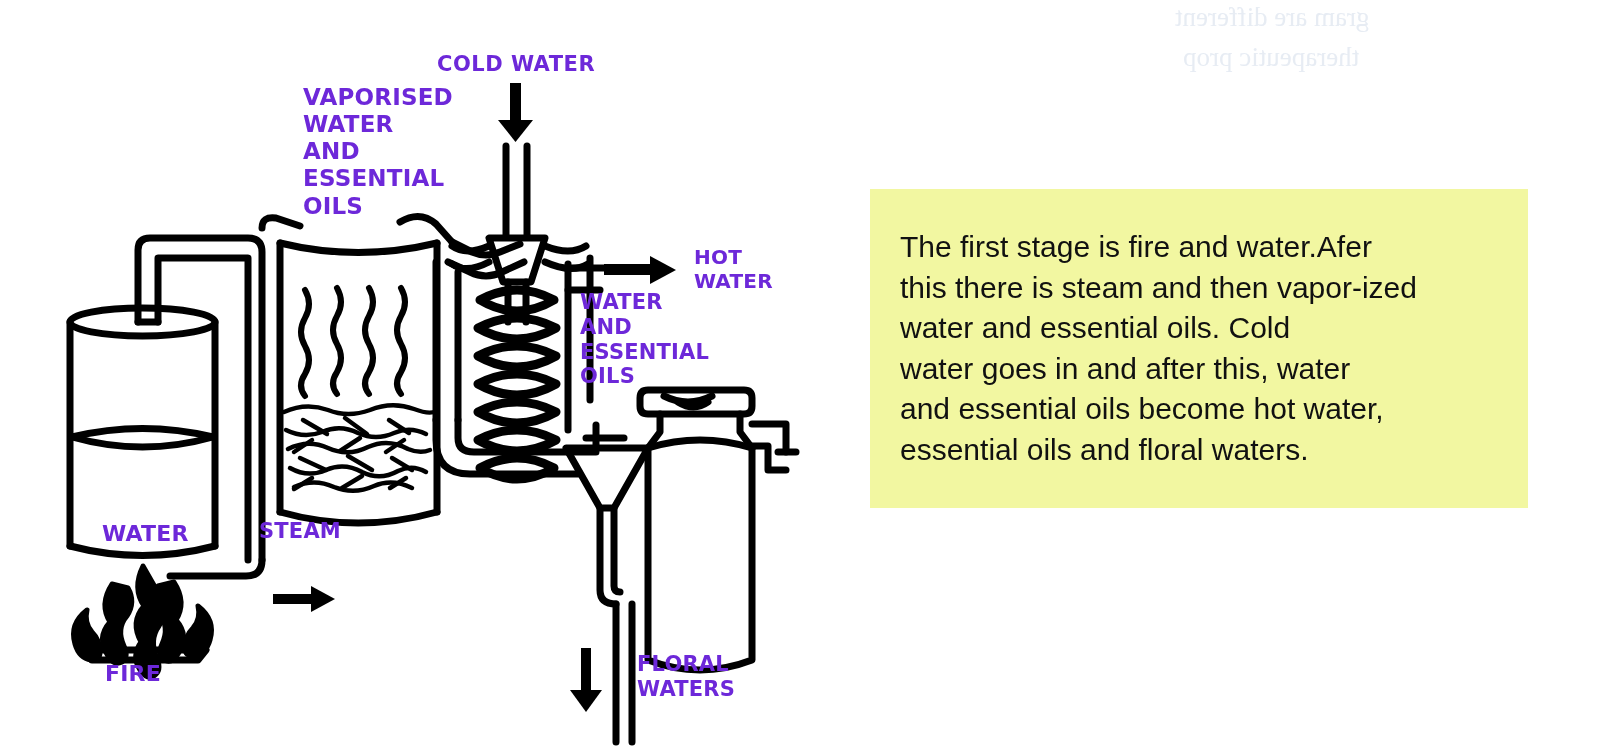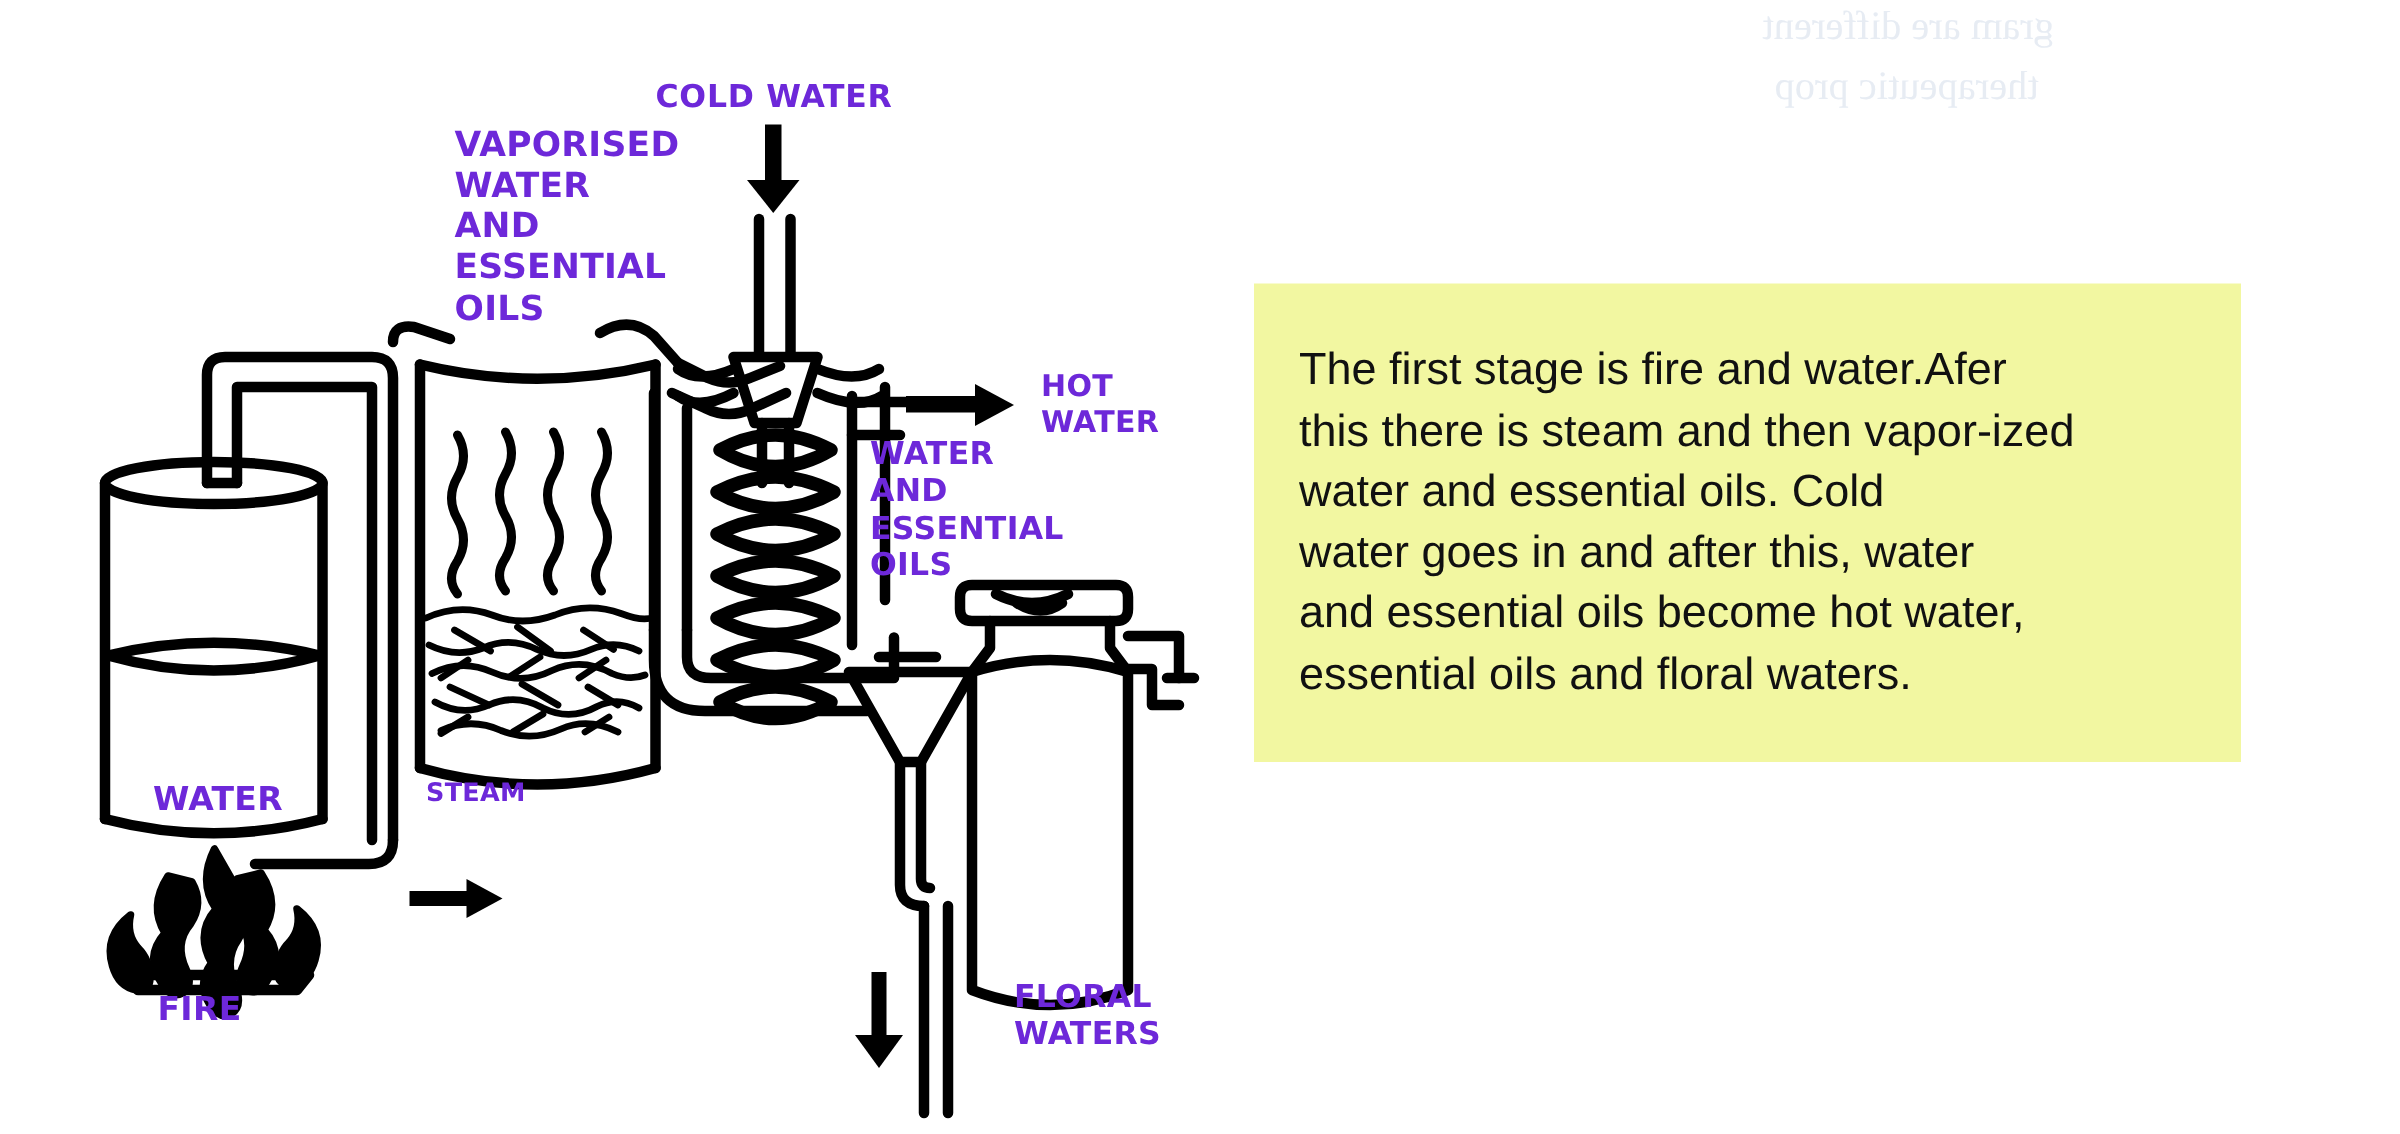--- a/index.html
+++ b/index.html
@@ -48,28 +48,28 @@
     color: #6d28d9;
     line-height: 1.18;
     letter-spacing: 0.2px;
     white-space: pre-line;
   }
   .lbl-cold      { left: 437px; top: 52px;  font-size: 21px; letter-spacing: 0.5px;}
   .lbl-vaporised { left: 303px; top: 84px;  font-size: 23px; }
   .lbl-hot       { left: 694px; top: 246px; font-size: 20px; }
   .lbl-wateroils { left: 580px; top: 290px; font-size: 21px; }
   .lbl-water     { left: 102px; top: 521px; font-size: 22px; }
-  .lbl-steam     { left: 259px; top: 519px; font-size: 17px; padding-left: 25px; }
+  .lbl-steam     { left: 259px; top: 519px; font-size: 21px; }
   .lbl-fire      { left: 105px; top: 661px; font-size: 22px; }
-  .lbl-floral    { left: 676px; top: 652px; font-size: 21px; }
+  .lbl-floral    { left: 637px; top: 652px; font-size: 21px; }
 
   
   #note {
     position: absolute;
-    left: 836px;
+    left: 870px;
     top: 189px;
     width: 658px;
     height: 319px;
     background: #f2f7a1;
     box-sizing: border-box;
     padding: 38px 42px 0 30px;
   }
   #note-text {
     margin: 0;
     font-family: "Liberation Sans", sans-serif;

